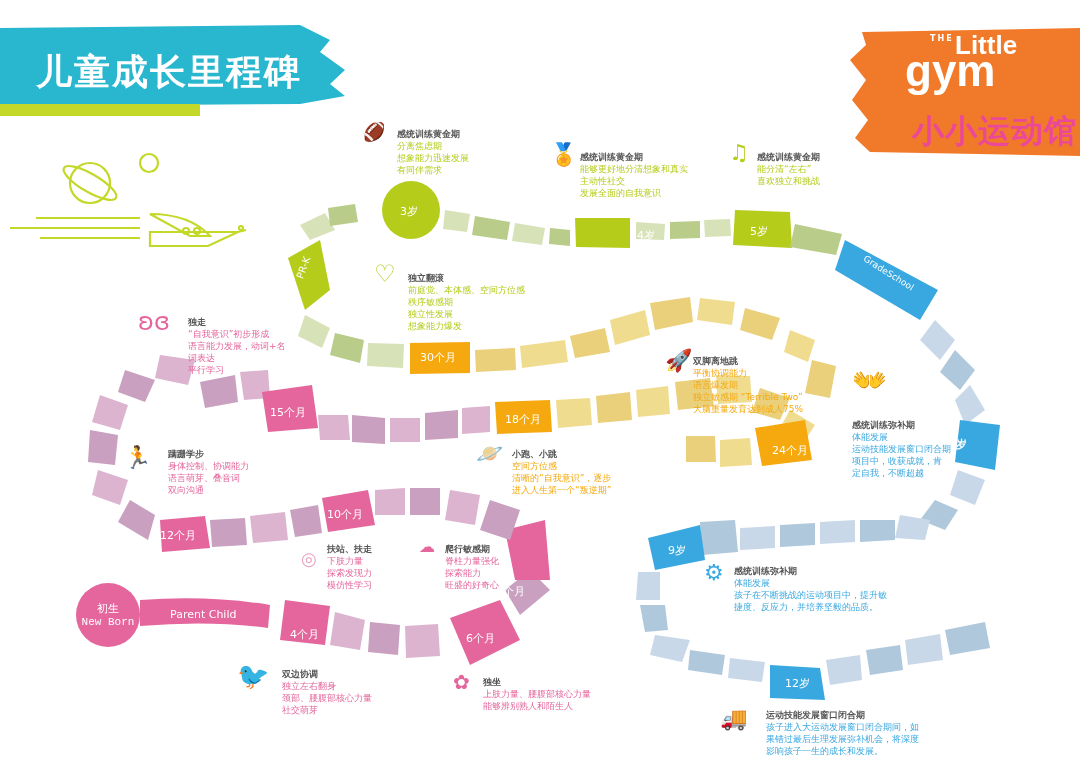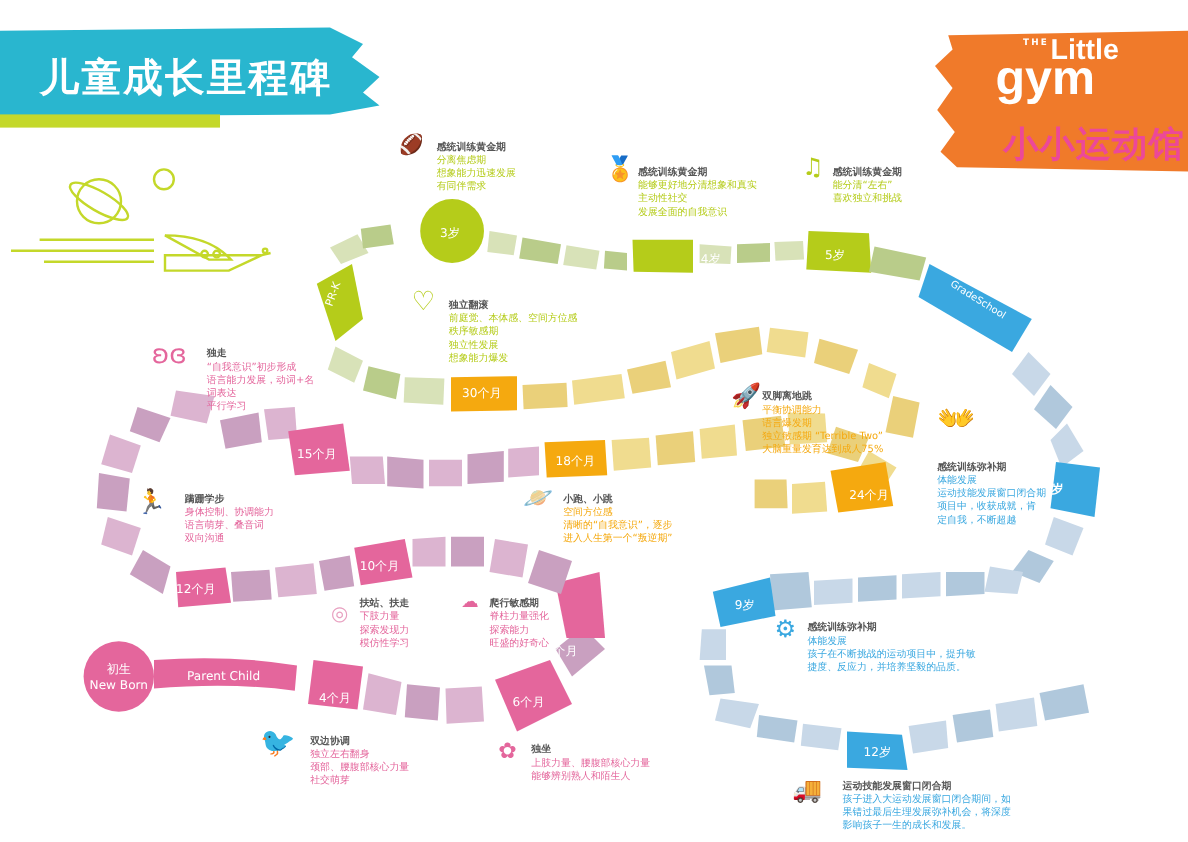--- a/index.html
+++ b/index.html
@@ -145,21 +145,21 @@
     <polygon points="945,630 985,622 990,648 950,655" fill="#b0c8dc"></polygon>
   </g>
 </svg>
 
 <div class="title-text">儿童成长里程碑</div>
 <div class="logo-the">THE</div>
 <div class="logo-little">Little</div>
 <div class="logo-gym">gym</div>
 <div class="logo-cn">小小运动馆</div>
 
-<div class="lbl" style="left:80px;top:601px;width:56px;font-size:11px;">
+<div class="lbl" style="left:80px;top:601px;width:56px;font-size:11px;font-family:Liberation Mono, monospace;">
   <div>初生</div>
     <div>New Born</div>
 </div>
 <div class="lbl" style="left:170px;top:608px;">Parent Child</div>
 <div class="lbl" style="left:290px;top:627px;">4个月</div>
 <div class="lbl" style="left:466px;top:631px;">6个月</div>
 <div class="lbl" style="left:496px;top:548px;margin-top:36px;">7个月</div>
 <div class="lbl" style="left:327px;top:507px;">10个月</div>
 <div class="lbl" style="left:160px;top:528px;">12个月</div>
 <div class="lbl" style="left:270px;top:405px;">15个月</div>

